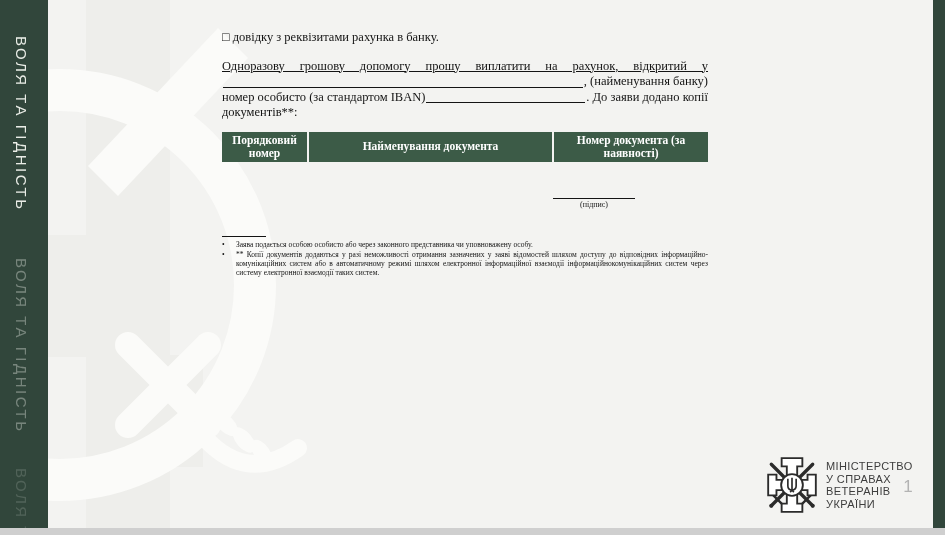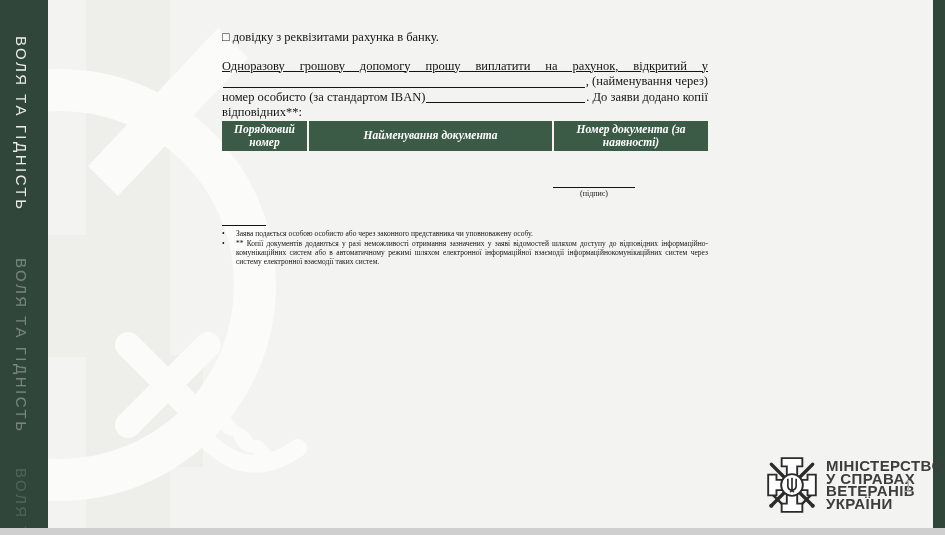--- a/index.html
+++ b/index.html
@@ -30,21 +30,21 @@
     position:absolute;left:222px;top:22px;width:486px;
     color:#141414;font-size:12.5px;line-height:15.5px;
   }
   .checkbox-line{margin:8px 0 13px 0;}
   .jline{text-align:justify;text-align-last:justify;text-decoration:underline;}
   .fill-row{display:flex;align-items:flex-end;}
   .fill-row .blank{flex:1 1 auto;border-bottom:1px solid #141414;margin:0 1px 2px 1px;height:12px;}
   .fill-row .txt{white-space:nowrap;}
 
   table.doc-table{
-    border-collapse:collapse;width:100%;table-layout:fixed;font-style:italic;
+    border-collapse:collapse;width:100%;margin-top:11px;table-layout:fixed;
   }
   table.doc-table th{
     background:#3C5B47;color:#ffffff;font-weight:bold;
     font-size:11.5px;line-height:13px;text-align:center;vertical-align:middle;
     padding:2px 3px;height:24px;
   }
   table.doc-table th + th{border-left:2px solid #F3F3F1;}
   .col-num{width:86px;}
   .col-name{width:245px;}
   .col-docnum{width:155px;}
@@ -59,21 +59,21 @@
   .foot-sep{width:44px;border-top:1px solid #141414;margin-bottom:3px;}
   .fn-item{display:flex;margin-bottom:1px;}
   .fn-item .bullet{flex:0 0 14px;text-align:left;}
   .fn-item .fn-text{flex:1 1 auto;text-align:justify;}
 
   
   .ministry{position:absolute;left:766px;top:456px;display:flex;align-items:center;}
   .ministry .emblem{width:52px;height:58px;}
   .ministry .name{
     margin-left:8px;font-family:"Liberation Sans",sans-serif;
-    font-size:15px;line-height:12.5px;font-weight:bold;letter-spacing:.4px;
+    font-size:11px;line-height:12.5px;font-weight:normal;letter-spacing:.4px;
     color:#3D3D3D;text-transform:uppercase;
   }
   .page-num{
     position:absolute;left:894px;top:477px;width:28px;text-align:center;
     font-family:"Liberation Sans",sans-serif;font-size:17px;color:#B3B3B3;
   }
 </style>
 </head>
 <body>
 
@@ -102,28 +102,28 @@
 <div class="right-strip"></div>
 
 <div class="content">
 
   <p class="checkbox-line">□ довідку з реквізитами рахунка в банку.</p>
 
   <div class="para">
     <div class="jline">Одноразову грошову допомогу прошу виплатити на рахунок, відкритий у</div>
     <div class="fill-row">
       <span class="blank"></span>
-      <span class="txt">, (найменування через)</span>
+      <span class="txt">, (найменування банку)</span>
     </div>
     <div class="fill-row">
       <span class="txt">номер особисто (за стандартом IBAN)</span>
       <span class="blank"></span>
       <span class="txt">. До заяви додано копії</span>
     </div>
-    <div>відповідних**:</div>
+    <div>документів**:</div>
   </div>
 
   <table class="doc-table">
     <colgroup>
         <col class="col-num">
         <col class="col-name">
         <col class="col-docnum">
       </colgroup>
     <thead>
       <tr>

